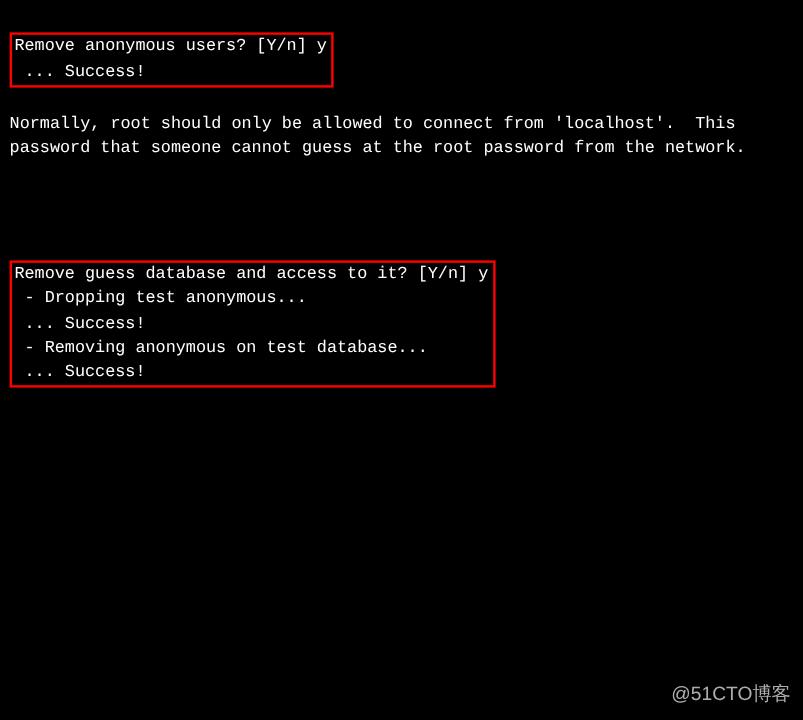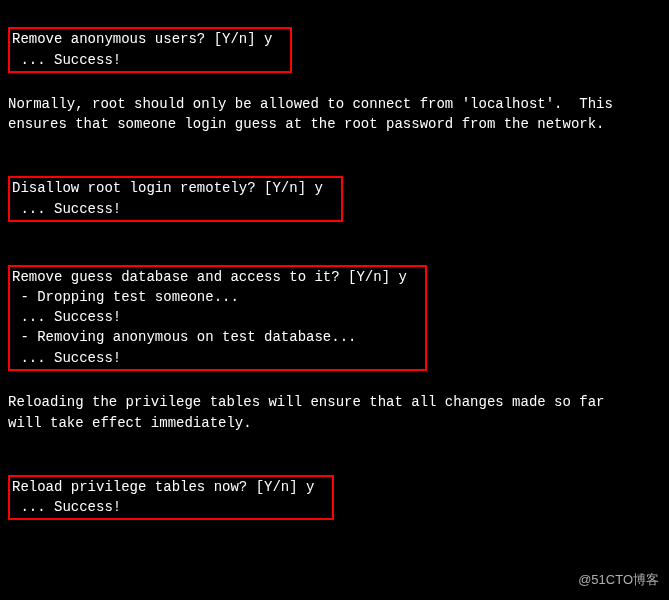--- a/index.html
+++ b/index.html
@@ -18,61 +18,55 @@
       padding: 6px 8px;
       position: relative;
       overflow: hidden;
     }
     .terminal {
       white-space: pre-wrap;
     }
     .highlight-box {
       border: 2px solid #ff0000;
       display: inline-block;
-      padding: 0px 18px 1px 2px;
+      padding: 0px 4px 1px 2px;
       margin: 1px 0;
     }
     .para {
       display: block;
     }
     .watermark {
       position: absolute;
       bottom: 10px;
       right: 10px;
       color: #ccc;
       font-family: sans-serif;
-      font-size: 13px;
+      font-size: 16px;
       opacity: 0.85;
     }
   </style>
 </head>
 <body>
 
 <div class="terminal">
 <div class="highlight-box"><span>Remove anonymous users? [Y/n] y</span>
 <span> ... Success!</span></div>
 
 <span class="para">Normally, root should only be allowed to connect from 'localhost'.  This
-ensures that someone login guess at the root password from the network.</span>
+password that someone cannot guess at the root password from the network.</span>
 
-<div class="highlight-box"><span>Disallow root login remotely? [Y/n] y</span>
-<span> ... Success!</span></div>
 
 
 <div class="highlight-box"><span>Remove guess database and access to it? [Y/n] y</span>
-<span> - Dropping test someone...</span>
+<span> - Dropping test anonymous...</span>
 <span> ... Success!</span>
 <span> - Removing anonymous on test database...</span>
 <span> ... Success!</span></div>
 
-<span class="para">Reloading the privilege tables will ensure that all changes made so far
-will take effect immediately.</span>
 
-<div class="highlight-box"><span>Reload privilege tables now? [Y/n] y</span>
-<span> ... Success!</span></div>
 
 
 
 
 
 
 </div>
 
 <div class="watermark">@51CTO博客</div>
 

